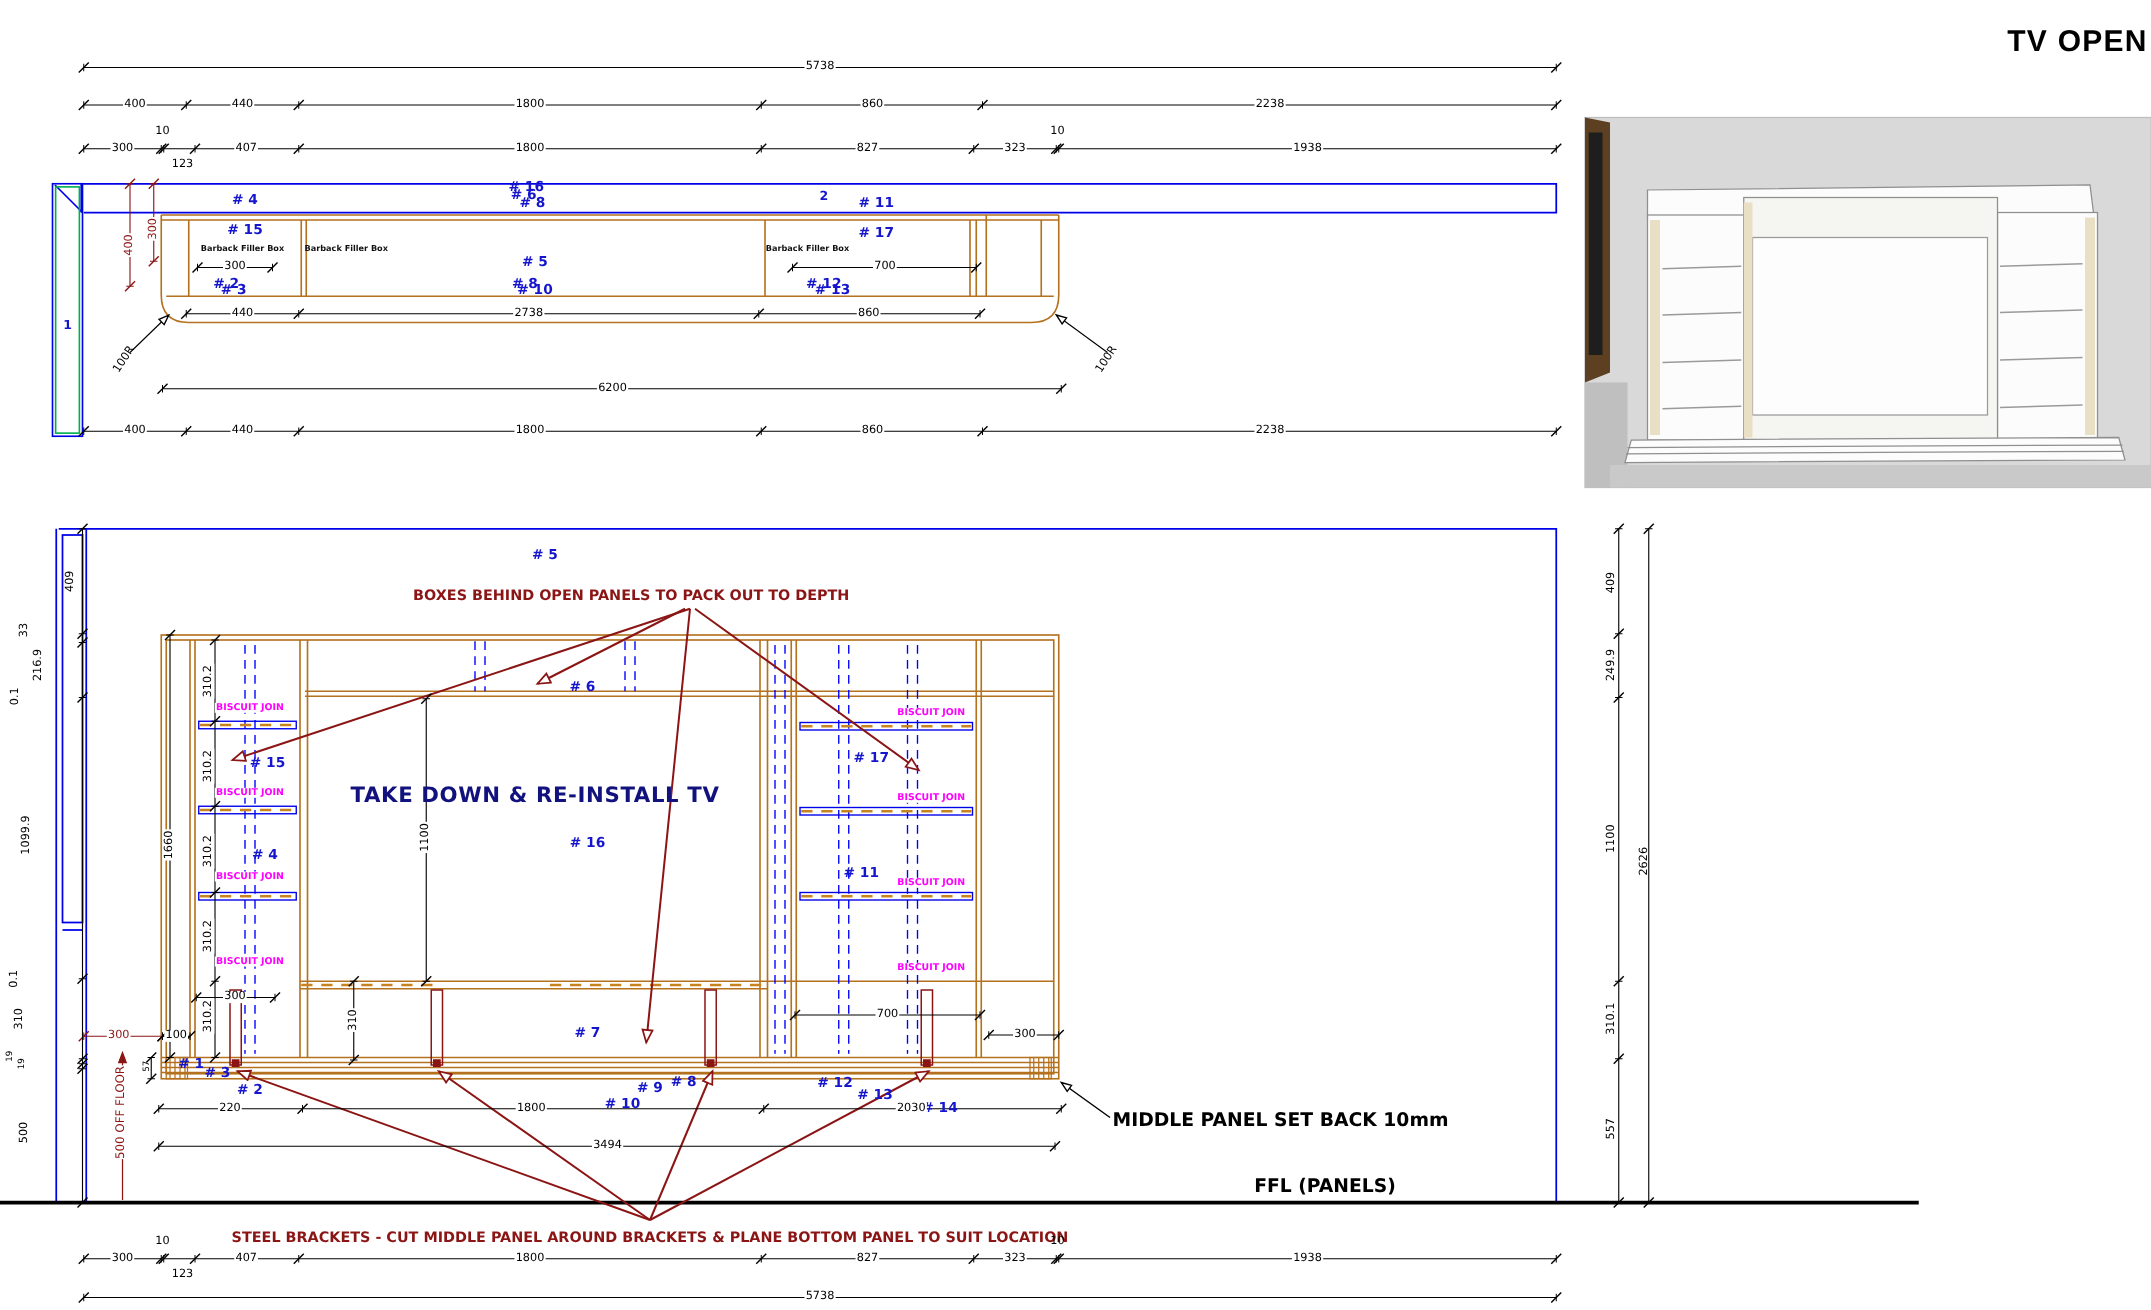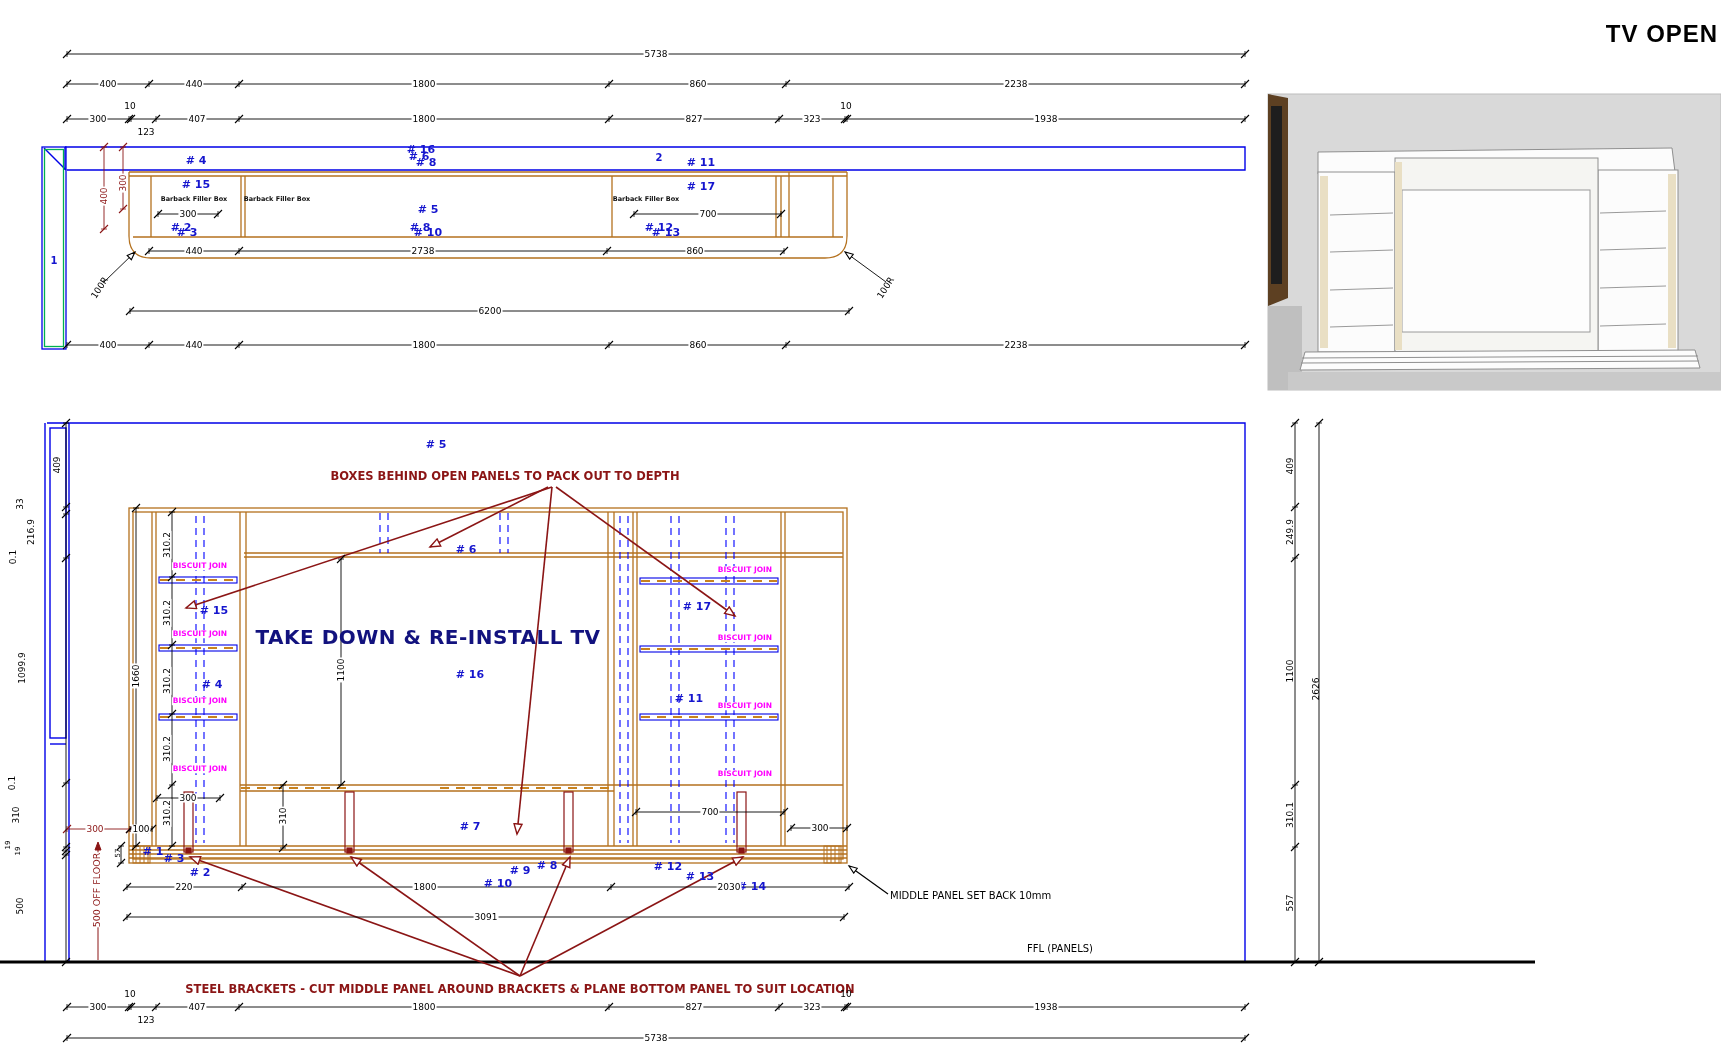--- a/index.html
+++ b/index.html
@@ -11,22 +11,22 @@
   .d   {font-size:9px;color:#000;background:#fff;padding:0 1px}
   .d2  {font-size:9px;color:#000}
   .tv  {font-size:7px;color:#000}
   .dr  {font-size:9px;color:#8B1515;background:#fff;padding:0 1px}
   .rv  {font-size:9.5px;color:#8B1515;background:#fff}
   .b   {font-size:11px;font-weight:bold;color:#1515CE}
   .bs  {font-size:10px;font-weight:bold;color:#1515CE}
   .m   {font-size:7.5px;font-weight:bold;color:#FF00FF;background:#fff;padding:0 1px}
   .bb  {font-size:6.5px;font-weight:bold;color:#111}
   .note{font-size:11.5px;font-weight:bold;color:#8B1515}
-  .big {font-size:20px;font-weight:bold;color:#12127E;letter-spacing:.5px}
-  .k   {font-size:10px;font-weight:normal;color:#000}
+  .big {font-size:17px;font-weight:bold;color:#12127E;letter-spacing:.5px}
+  .k   {font-size:15px;font-weight:bold;color:#000}
   .title{font-size:24px;font-weight:bold;color:#000;letter-spacing:1px;
          font-family:"Liberation Sans",sans-serif}
 </style>
 </head>
 <body>
 
 <div id="stage">
 
   <svg id="linework" width="1721" height="1048">
     <defs>
@@ -555,21 +555,21 @@
       <span class="t b" style="left: 498px; top: 883px; transform: translate(-50%, -50%);"># 10</span>
       <span class="t b" style="left: 668px; top: 866px; transform: translate(-50%, -50%);"># 12</span>
       <span class="t b" style="left: 700px; top: 876px; transform: translate(-50%, -50%);"># 13</span>
       <span class="t b" style="left: 752px; top: 886px; transform: translate(-50%, -50%);"># 14</span>
       <span class="t k" style="left: 890px; top: 896px; transform: translate(0px, -50%);">MIDDLE PANEL SET BACK 10mm</span>
       <span class="t k" style="left: 1060px; top: 949px; transform: translate(-50%, -50%);">FFL (PANELS)</span>
       <span class="t note" style="left: 520px; top: 990px; transform: translate(-50%, -50%);">STEEL BRACKETS - CUT MIDDLE PANEL AROUND BRACKETS &amp; PLANE BOTTOM PANEL TO SUIT LOCATION</span>
       <span class="t d" style="left: 184px; top: 887px; transform: translate(-50%, -50%);">220</span>
       <span class="t d" style="left: 425px; top: 887px; transform: translate(-50%, -50%);">1800</span>
       <span class="t d" style="left: 729px; top: 887px; transform: translate(-50%, -50%);">2030</span>
-      <span class="t d" style="left: 486px; top: 917px; transform: translate(-50%, -50%);">3091</span>
+      <span class="t d" style="left: 486px; top: 917px; transform: translate(-50%, -50%);">3494</span>
       <span class="t d" style="left: 98px; top: 1007px; transform: translate(-50%, -50%);">300</span>
       <span class="t d2" style="left: 130px; top: 994px; transform: translate(-50%, -50%);">10</span>
       <span class="t d2" style="left: 146px; top: 1020px; transform: translate(-50%, -50%);">123</span>
       <span class="t d" style="left: 197px; top: 1007px; transform: translate(-50%, -50%);">407</span>
       <span class="t d" style="left: 424px; top: 1007px; transform: translate(-50%, -50%);">1800</span>
       <span class="t d" style="left: 694px; top: 1007px; transform: translate(-50%, -50%);">827</span>
       <span class="t d" style="left: 812px; top: 1007px; transform: translate(-50%, -50%);">323</span>
       <span class="t d2" style="left: 846px; top: 994px; transform: translate(-50%, -50%);">10</span>
       <span class="t d" style="left: 1046px; top: 1007px; transform: translate(-50%, -50%);">1938</span>
       <span class="t d" style="left: 656px; top: 1038px; transform: translate(-50%, -50%);">5738</span>

